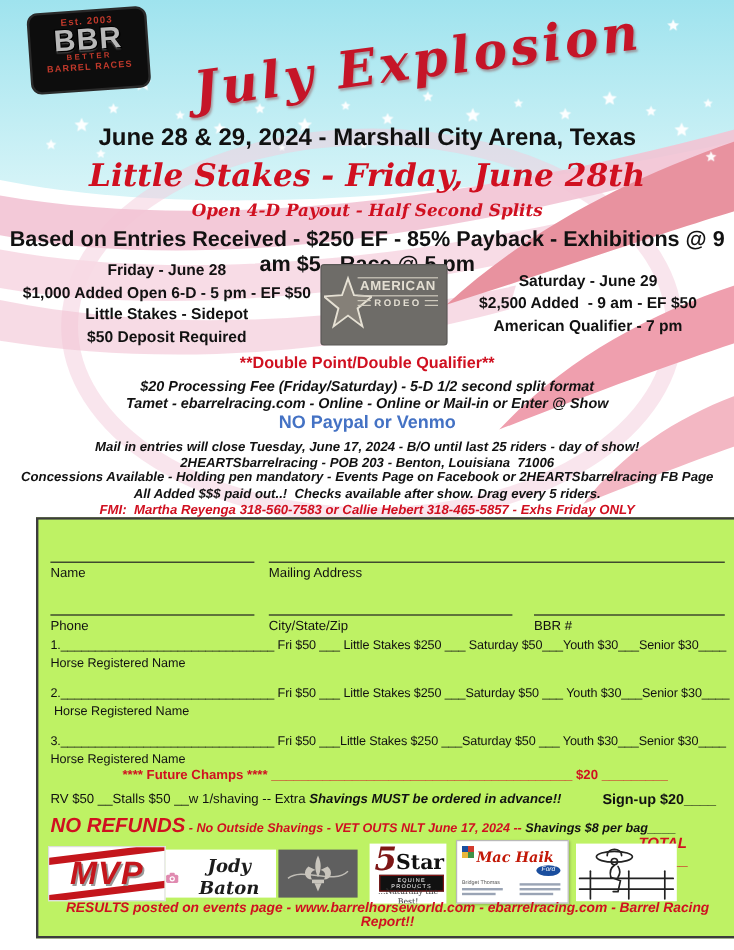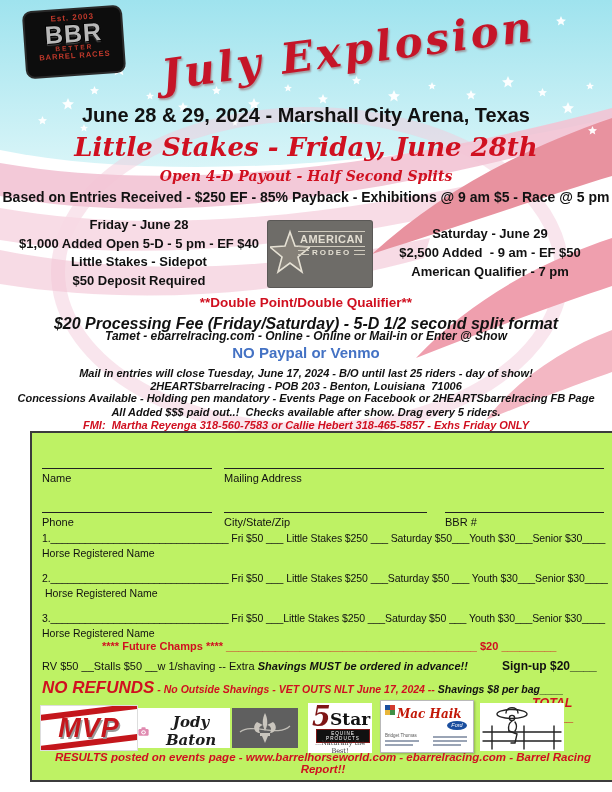--- a/index.html
+++ b/index.html
@@ -123,25 +123,25 @@
     <div class="big">BBR</div>
     <div class="l1">BETTER</div>
     <div class="l2">BARREL RACES</div>
   </div>
 
   <div class="abs script title">July Explosion</div>
 
   <div class="abs ctr sans b blk pre" style="top:104px;font-size:20px;">June 28 &amp; 29, 2024 - Marshall City Arena, Texas</div>
   <div class="abs ctr script" style="top:132px;font-size:26px;color:#d01020;">Little Stakes - Friday, June 28th</div>
   <div class="abs ctr script" style="top:168px;font-size:14px;color:#d01020;">Open 4-D Payout - Half Second Splits</div>
-  <div class="abs ctr sans b blk pre" style="top:189px;font-size:14px;">Based on Entries Received - $250 EF - 85% Payback - Exhibitions @ 9 am $5 - Race @ 5 pm</div>
+  <div class="abs ctr sans b blk pre" style="top:189px;font-size:18px;">Based on Entries Received - $250 EF - 85% Payback - Exhibitions @ 9 am $5 - Race @ 5 pm</div>
 
   <div class="abs sans b blk" style="left:8px;top:216px;width:262px;text-align:center;font-size:13px;line-height:18.5px;">
     <div>Friday - June 28</div>
-    <div class="pre">$1,000 Added Open 5-D - 5 pm - EF $40</div>
+    <div class="pre">$1,000 Added Open 6-D - 5 pm - EF $50</div>
     <div>Little Stakes - Sidepot</div>
     <div>$50 Deposit Required</div>
   </div>
 
   <div class="abs amlogo">
     <svg width="40" height="60" viewBox="0 0 40 60" style="position:absolute;left:2px;top:3px;">
       <path d="M20 8 L25 22 L40 23 L28 33 L32 48 L20 39 L8 48 L12 33 L0 23 L15 22 Z" fill="#858078" stroke="#e6e1d4" stroke-width="1.6"></path>
     </svg>
     <div class="txt">
       <div class="t1">AMERICAN</div>
@@ -149,21 +149,21 @@
     </div>
   </div>
 
   <div class="abs sans b blk" style="left:372px;top:224px;width:236px;text-align:center;font-size:13px;line-height:19px;">
     <div>Saturday - June 29</div>
     <div class="pre">$2,500 Added  - 9 am - EF $50</div>
     <div>American Qualifier - 7 pm</div>
   </div>
 
   <div class="abs ctr sans b" style="top:295px;font-size:13.5px;color:#d01020;">**Double Point/Double Qualifier**</div>
-  <div class="abs ctr sans b i blk" style="top:315px;font-size:16px;text-align:center;">$20 Processing Fee (Friday/Saturday) - 5-D 1/2 second split format</div>
+  <div class="abs ctr sans b i blk" style="top:315px;font-size:12px;text-align:center;">$20 Processing Fee (Friday/Saturday) - 5-D 1/2 second split format</div>
   <div class="abs ctr sans b i blk" style="top:329px;font-size:12px;">Tamet - ebarrelracing.com - Online - Online or Mail-in or Enter @ Show</div>
   <div class="abs ctr sans b" style="top:344px;font-size:15px;color:#4472C4;">NO Paypal or Venmo</div>
   <div class="abs ctr sans b i blk" style="top:367px;font-size:11px;">Mail in entries will close Tuesday, June 17, 2024 - B/O until last 25 riders - day of show!</div>
   <div class="abs ctr sans b i blk pre" style="top:380px;font-size:11px;">2HEARTSbarrelracing - POB 203 - Benton, Louisiana  71006</div>
   <div class="abs ctr sans b i blk" style="top:392px;font-size:11px;">Concessions Available - Holding pen mandatory - Events Page on Facebook or 2HEARTSbarrelracing FB Page</div>
   <div class="abs ctr sans b i blk pre" style="top:406px;font-size:11px;">All Added $$$ paid out..!  Checks available after show. Drag every 5 riders.</div>
   <div class="abs ctr sans b i pre" style="top:419px;font-size:11px;color:#d01020;">FMI:  Martha Reyenga 318-560-7583 or Callie Hebert 318-465-5857 - Exhs Friday ONLY</div>
 
   <div class="abs formbox">
 

